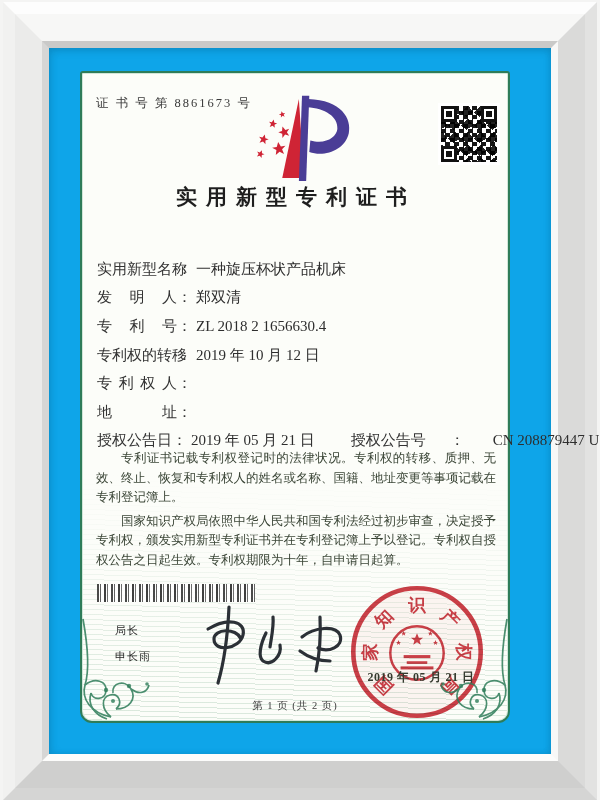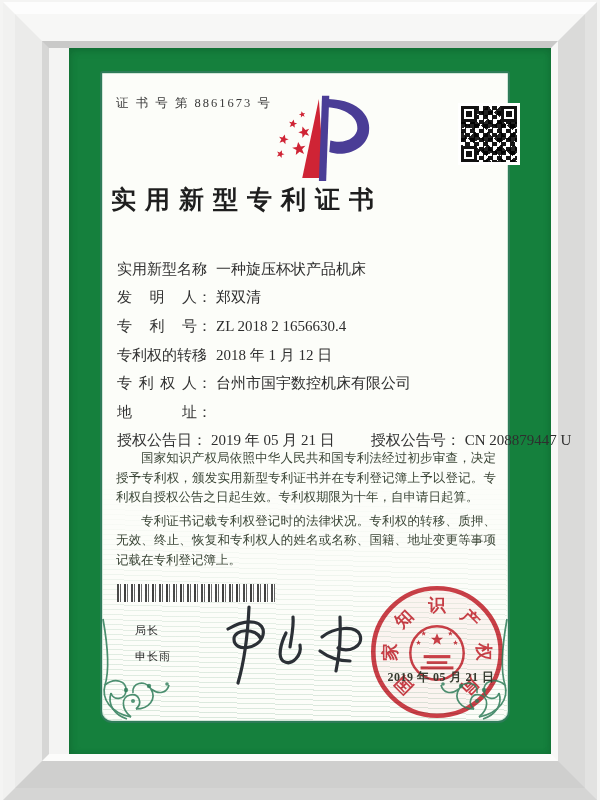--- a/index.html
+++ b/index.html
@@ -10,49 +10,49 @@
     position:relative;overflow:hidden;
   }
   .photo{position:absolute;inset:0;background:#f4f4f3;}
   
   .frame-outer{position:absolute;left:3px;top:2px;right:3px;bottom:0;
     border:12px solid;border-color:#fdfdfd #e2e2e1 #d5d5d4 #f1f1f0;}
   .frame-bevel{position:absolute;inset:0;
     border:27px solid;border-color:#f7f7f6 #dadad9 #cfcfce #ebebea;}
   .frame-lip{position:absolute;inset:0;
     border:7px solid;border-color:#c9c9c8 #f8f8f7 #fcfcfb #d6d6d5;}
-  .mat{position:absolute;inset:0;background:#15803d;
-    box-shadow:inset 0 3px 9px rgba(0,0,0,.11), inset 3px 0 8px rgba(0,0,0,.05), inset -2px 0 6px rgba(0,0,0,.04);margin-left:20px;}
+  .mat{position:absolute;inset:0;background:#0ea5e9;
+    box-shadow:inset 0 3px 9px rgba(0,0,0,.11), inset 3px 0 8px rgba(0,0,0,.05), inset -2px 0 6px rgba(0,0,0,.04);}
   
   .cert{position:absolute;left:31px;top:23px;right:41px;bottom:31px;
     border:2px solid #2e7c59;border-radius:3px 3px 12px 12px;
     background:#fcfdf9;
     box-shadow:inset 0 0 0 1px rgba(130,185,155,.35);}
   .guilloche,.guilloche-fade{position:absolute;left:1px;right:1px;bottom:1px;top:398px;border-radius:0 0 10px 10px;}
   .guilloche{background:repeating-linear-gradient(1.5deg,rgba(108,165,128,.24) 0 1px,rgba(255,255,255,0) 1px 5px);}
   .guilloche-fade{background:linear-gradient(180deg,#fcfdf9 0%,rgba(252,253,249,.8) 30%,rgba(252,253,249,.25) 65%,rgba(252,253,249,0) 100%);}
   
   .cert-number{position:absolute;left:14px;top:22px;font-size:12.5px;letter-spacing:2px;color:#3a3a3a;}
   .logo{position:absolute;left:168px;top:16px;width:104px;height:100px;}
   .qr{position:absolute;left:356px;top:30px;width:62px;height:62px;background:#fff;}
   .qr-pattern{position:absolute;inset:3px;
     background-image:repeating-conic-gradient(#161616 0% 25%,#ffffff 25% 50%),repeating-conic-gradient(from 45deg,#222 0% 22%,rgba(255,255,255,.85) 22% 55%);
     background-size:9px 9px,13px 13px;background-blend-mode:multiply;}
   .finder{position:absolute;box-sizing:border-box;width:16px;height:16px;border:3px solid #111;background:#fff;}
   .finder::after{content:"";position:absolute;inset:2px;background:#111;}
   .finder.tl{left:3px;top:3px;} .finder.tr{right:3px;top:3px;} .finder.bl{left:3px;bottom:3px;}
-  .title{position:absolute;left:0;right:7px;top:110px;
-    font-size:25px;font-weight:bold;letter-spacing:9px;text-indent:9px;color:#1e1e1e;}
+  .title{position:absolute;left:0;right:7px;top:110px;text-align:center;
+    font-size:21px;font-weight:bold;letter-spacing:9px;text-indent:9px;color:#1e1e1e;}
   .fields{position:absolute;left:15px;right:8px;top:182px;font-size:15px;color:#333;}
   .field-row{height:28.6px;display:flex;align-items:center;white-space:nowrap;}
   .f-label{display:inline-block;width:80px;text-align:justify;text-align-last:justify;color:#333;}
   .f-label.auto{width:auto;text-align-last:auto;}
   .f-colon{margin-right:4px;}
   .f-value{color:#2e2e2e;text-align:center;}
-  .pair2{margin-left:36px;display:flex;align-items:center;}
+  .pair2{margin-left:36px;display:flex;align-items:center;gap:24px;}
   .paragraphs{position:absolute;left:14px;right:12px;top:376px;
     font-size:12.5px;line-height:19.5px;color:#3a4536;text-align:justify;}
   .paragraphs p{margin:0;text-indent:2em;}
   .paragraphs p + p{margin-top:4px;}
   .barcode{position:absolute;left:15px;top:511px;width:158px;height:18px;opacity:.85;
     background:repeating-linear-gradient(90deg,#2b2b2b 0 2px,#fff 2px 3px,#454545 3px 4px,#fff 4px 7px,#1f1f1f 7px 9px,#fff 9px 10px,#565656 10px 11px,#fff 11px 14px);}
   .sig-block{position:absolute;left:33px;top:544px;font-size:11px;line-height:26px;color:#262626;letter-spacing:1px;}
   .signature-svg{position:absolute;left:112px;top:526px;width:168px;height:92px;}
   .seal-svg{position:absolute;left:260px;top:504px;width:150px;height:150px;opacity:.93;mix-blend-mode:multiply;}
   .seal-date{position:absolute;left:268px;top:596px;width:142px;text-align:center;z-index:5;
@@ -112,46 +112,45 @@
                   <span class="f-value">郑双清</span>
               </div>
               <div class="field-row">
                 <span class="f-label">专利号</span>
                   <span class="f-colon">：</span>
                   <span class="f-value">ZL 2018 2 1656630.4</span>
               </div>
               <div class="field-row">
                 <span class="f-label">专利权的转移</span>
                   <span class="f-colon">：</span>
-                  <span class="f-value">2018 年 1 月 12 日</span>
+                  <span class="f-value">2019 年 10 月 12 日</span>
               </div>
               <div class="field-row">
                 <span class="f-label">专利权人</span>
                   <span class="f-colon">：</span>
-                  <span class="f-value">台州市国宇数控机床有限公司</span>
               </div>
               <div class="field-row">
                 <span class="f-label">地址</span>
                   <span class="f-colon">：</span>
               </div>
               <div class="field-row">
                 <span class="f-label">授权公告日</span>
                   <span class="f-colon">：</span>
                   <span class="f-value">2019 年 05 月 21 日</span>
                 <span class="pair2">
                   <span class="f-label auto">授权公告号</span>
                     <span class="f-colon">：</span>
                     <span class="f-value">CN 208879447 U</span>
                 </span>
               </div>
             </div>
 
             <div class="paragraphs">
+              <p>专利证书记载专利权登记时的法律状况。专利权的转移、质押、无效、终止、恢复和专利权人的姓名或名称、国籍、地址变更等事项记载在专利登记簿上。</p>
               <p>国家知识产权局依照中华人民共和国专利法经过初步审查，决定授予专利权，颁发实用新型专利证书并在专利登记簿上予以登记。专利权自授权公告之日起生效。专利权期限为十年，自申请日起算。</p>
-              <p>专利证书记载专利权登记时的法律状况。专利权的转移、质押、无效、终止、恢复和专利权人的姓名或名称、国籍、地址变更等事项记载在专利登记簿上。</p>
             </div>
 
             <div class="barcode"></div>
 
             <div class="sig-block">
               <div>局长</div>
               <div>申长雨</div>
             </div>
 
             <svg class="signature-svg" viewBox="0 0 168 92">
@@ -218,19 +217,20 @@
                 <path d="M54,72 C62,78 70,76 72,68"></path>
               </g>
               <g fill="#2e7c59" opacity="0.8">
                 <circle cx="29" cy="73" r="2.2"></circle>
                   <circle cx="36" cy="84" r="2"></circle>
                   <circle cx="52" cy="69" r="2.2"></circle>
                   <circle cx="70" cy="67" r="1.8"></circle>
               </g>
             </svg>
 
+            <div class="footer">第 1 页 (共 2 页)</div>
           </div>
 
         </div>
       </div>
     </div>
   </div>
 </div>
 
 </body></html>

